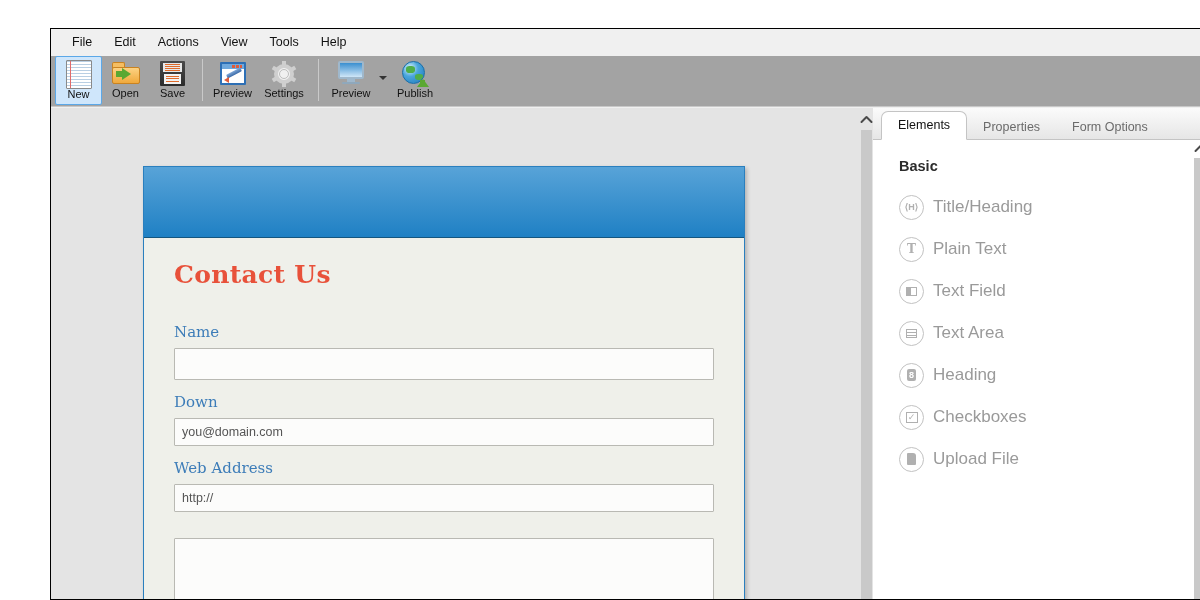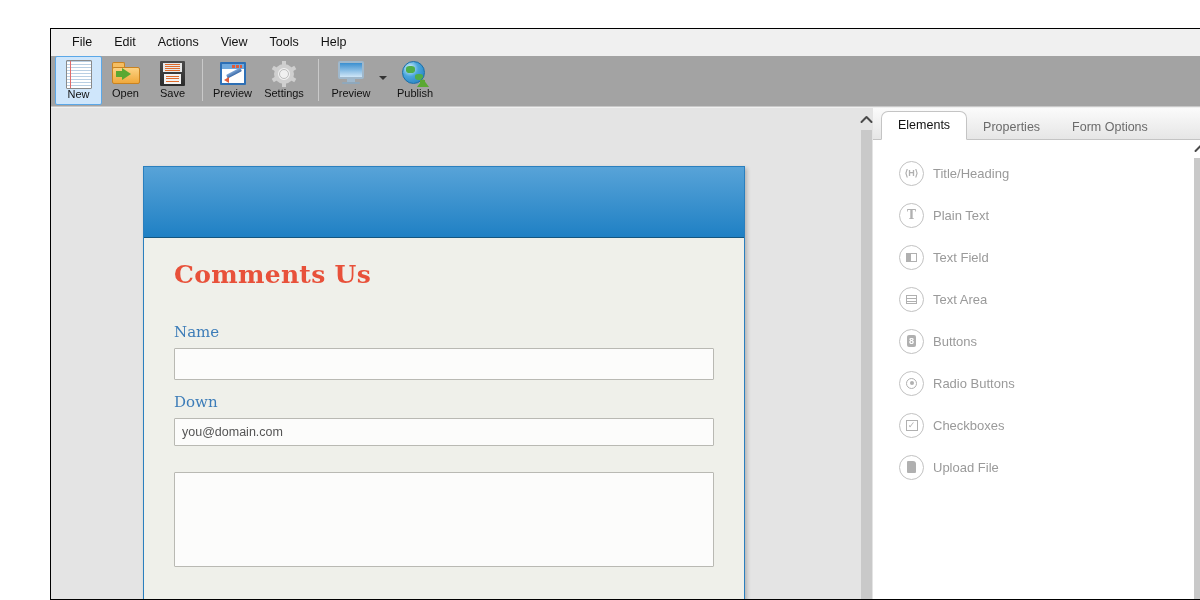--- a/index.html
+++ b/index.html
@@ -201,21 +201,21 @@
   .el-item{
     width:148px;height:42px;display:flex;align-items:center;
     cursor:default;
   }
   .el-ico{
     width:25px;height:25px;flex:0 0 25px;border-radius:50%;
     border:1.5px solid #c2c2c2;box-sizing:border-box;
     display:flex;align-items:center;justify-content:center;
     color:#b0b0b0;font-size:11px;position:relative;
   }
-  .el-lbl{margin-left:9px;font-size:13px;color:#9a9a9a;white-space:nowrap;}
+  .el-lbl{margin-left:9px;font-size:17px;color:#9a9a9a;white-space:nowrap;}
   
   .g-sq{width:11px;height:9px;border:1.5px solid currentColor;box-sizing:border-box;}
   .g-sq.fillleft{background:linear-gradient(to right,currentColor 0 4px,transparent 4px);}
   .g-lines{width:11px;height:9px;border:1.5px solid currentColor;box-sizing:border-box;
     background:repeating-linear-gradient(to bottom,currentColor 0 1px,transparent 1px 3px);
     background-position:0 2px;background-size:100% 3px;}
   .g-dot{width:11px;height:11px;border-radius:50%;border:1.5px solid currentColor;box-sizing:border-box;
     display:flex;align-items:center;justify-content:center;}
   .g-dot:after{content:"";width:4px;height:4px;border-radius:50%;background:currentColor;}
   .g-tri{width:0;height:0;border-left:4px solid transparent;border-right:4px solid transparent;border-top:5px solid #fff;}
@@ -344,32 +344,36 @@
     </div>
 
   </div>
 
   <div id="body-split">
 
     <div id="canvas">
       <div id="form-sheet">
         <div id="form-banner"></div>
         <div id="form-inner">
-          <div id="form-title">Comments Us</div>
+          <div id="form-title">Contact Us</div>
 
           <div class="fld">
             <div class="fld-label">Name</div>
             <input class="fld-input tall" type="text" value="" style="">
           </div>
 
           <div class="fld">
             <div class="fld-label">Down</div>
             <input class="fld-input" type="text" value="you@domain.com" style="">
           </div>
 
+          <div class="fld">
+            <div class="fld-label">Web Address</div>
+            <input class="fld-input" type="text" value="http://" style="">
+          </div>
 
           <div class="fld gap">
             <textarea class="fld-area" style=""></textarea>
           </div>
         </div>
       </div>
     </div>
 
     <div id="splitter">
       <div class="track"></div>
@@ -384,20 +388,21 @@
 
       <div id="tabstrip">
         <div class="tab active">Elements</div>
         <div class="tab">Properties</div>
         <div class="tab">Form Options</div>
       </div>
 
       <div id="panel-body">
         <div id="panel-scroll">
 
+          <div class="grp-title">Basic</div>
           <div class="el-grid">
 
             <div class="el-item">
               <span class="el-ico">
                   <span style="font-size:9px;font-weight:bold">⟨H⟩</span>
                 </span>
               <span class="el-lbl">Title/Heading</span>
             </div>
 
             <div class="el-item">
@@ -420,31 +425,25 @@
                 </span>
               <span class="el-lbl">Text Area</span>
             </div>
 
             <div class="el-item">
               <span class="el-ico">
                   <span class="g-box-fill" style="width:9px;height:12px;border-radius:2px;color:#b0b0b0">
                     <span style="color:#fff;font-size:9px;font-weight:bold;line-height:9px">8</span>
                   </span>
                 </span>
-              <span class="el-lbl">Buttons</span>
-            </div>
-
-
-
-            <div class="el-item">
-              <span class="el-ico">
-                  <span class="g-dot"></span>
-                </span>
-              <span class="el-lbl">Radio Buttons</span>
-            </div>
+              <span class="el-lbl">Heading</span>
+            </div>
+
+
+
 
             <div class="el-item">
               <span class="el-ico">
                   <span class="g-sq" style="display:flex;align-items:center;justify-content:center;width:12px;height:11px">
                     <span style="font-size:9px;line-height:9px">✓</span>
                   </span>
                 </span>
               <span class="el-lbl">Checkboxes</span>
             </div>
 

